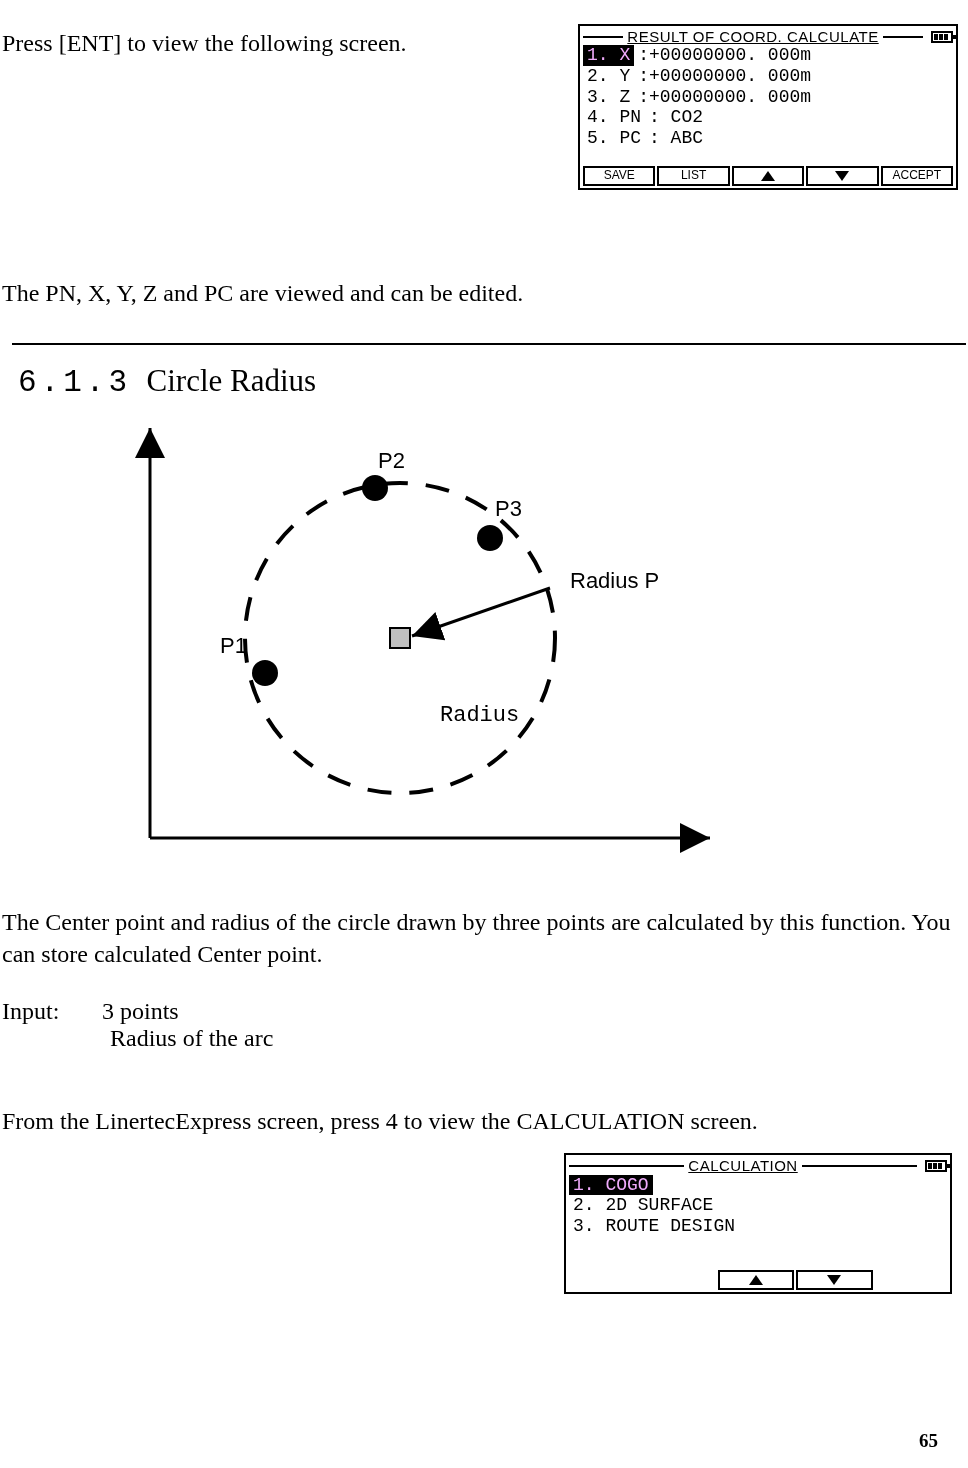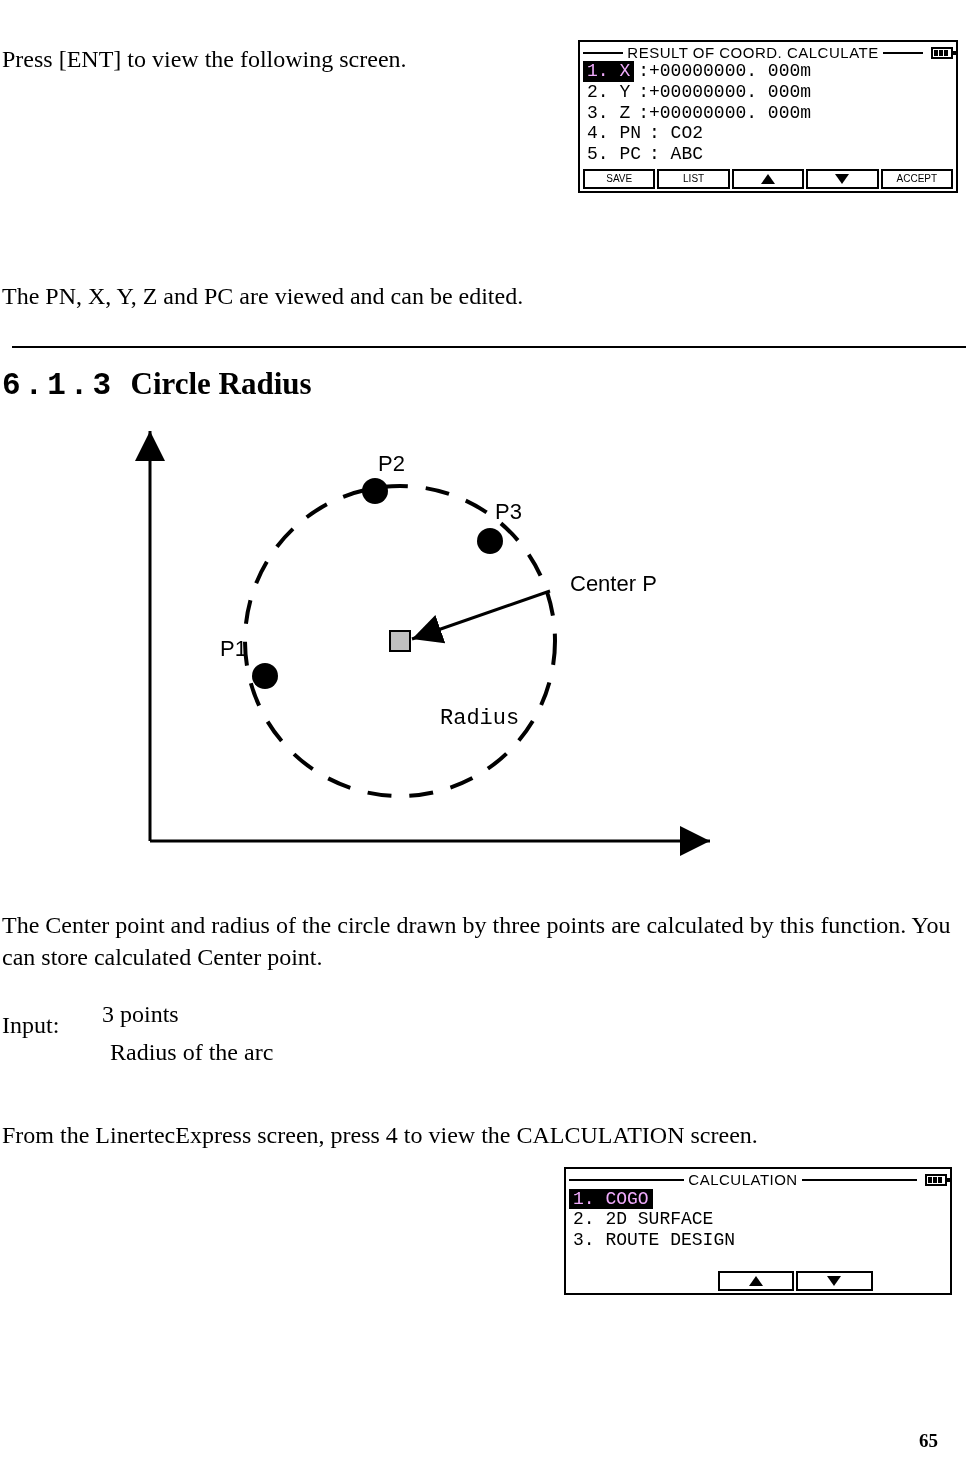--- a/index.html
+++ b/index.html
@@ -8,82 +8,83 @@
       font-size: 24px;
       width: 968px;
       height: 1468px;
       position: relative;
       background: #fff;
       color: #000;
     }
     .top-row {
       display: flex;
       align-items: flex-start;
-      padding: 40px 10px 0 2px;
+      padding: 24px 10px 0 2px;
       gap: 3px;
     }
     .top-text { flex: 1; padding-top: 6px; }
     .lcd {
       width: 380px;
       border: 2px solid #000;
       font-family: "Courier New", monospace;
       font-size: 18px;
       line-height: 1.15;
       padding: 2px 3px;
       background: #fff;
     }
     .lcd-title-row {
       display: flex;
       align-items: center;
       justify-content: center;
       gap: 4px;
       font-family: Arial, sans-serif;
       font-size: 15px;
       letter-spacing: 0.5px;
+      text-decoration: underline;
     }
     .lcd-title-row .dash { flex: 1; border-top: 2px solid #000; }
     .battery-icon {
       width: 22px; height: 12px; border: 2px solid #000; position: relative; margin-left: 4px;
       flex-shrink: 0;
     }
     .battery-icon::after {
       content: ""; position: absolute; right: -5px; top: 2px; width: 3px; height: 4px; background: #000;
     }
     .battery-icon .bar { position: absolute; top: 1px; bottom: 1px; width: 4px; background: #000; }
     .battery-icon .b1 { left: 1px; } .battery-icon .b2 { left: 6px; } .battery-icon .b3 { left: 11px; }
     .lcd-line { display: flex; }
     .lcd-sel { background: #000; color: #f0abfc; padding: 0 4px; }
     .lcd-norm { padding: 0 4px; }
     .lcd-softkeys {
-      display: flex; gap: 2px; margin-top: 4px;
-      font-family: Arial, sans-serif; font-size: 10px; justify-content: space-between;
+      display: flex; gap: 2px; margin-top: 17px;
+      font-family: Arial, sans-serif; font-size: 12px; justify-content: space-between;
     }
     .lcd-softkeys .sk {
       border: 2px solid #000; flex: 1; text-align: center; padding: 0 2px; height: 20px;
       display: flex; align-items: center; justify-content: center;
     }
     .lcd-softkeys .sk.blank { border: none; }
     .arrow-up, .arrow-down {
       width: 0; height: 0; border-left: 7px solid transparent; border-right: 7px solid transparent;
     }
     .arrow-up { border-bottom: 10px solid #000; }
     .arrow-down { border-top: 10px solid #000; }
     .para { padding: 0 6px 0 2px; margin-top: 90px; }
     .hr { border: none; border-top: 2px solid #000; margin: 36px 2px 18px 12px; }
     .heading {
-      font-size: 31px; font-weight: bold; padding-left: 2px;
+      font-size: 31px; font-weight: normal; padding-left: 18px;
     }
     .heading .num { font-family: "MS Gothic", "Courier New", monospace; letter-spacing: 4px; }
     .diagram-wrap { position: relative; width: 640px; height: 440px; margin: 18px 0 0 120px; }
     .diagram-wrap svg { position: absolute; left: 0; top: 0; }
     .dlabel { position: absolute; font-family: "MS Gothic", Arial, sans-serif; font-size: 22px; }
     .desc { padding: 0 6px 0 2px; margin-top: 48px; line-height: 1.35; }
     .io { padding: 0 6px 0 2px; margin-top: 28px; }
     .io-row { display: flex; }
-    .io-row .lbl { width: 100px; margin-top: 11px; }
+    .io-row .lbl { width: 100px; }
     .nav-text { padding: 0 6px 0 2px; margin-top: 56px; }
     .calc-lcd-wrap { display: flex; justify-content: flex-end; padding-right: 16px; margin-top: 18px; }
     .pagenum { position: absolute; right: 30px; bottom: 16px; font-weight: bold; font-size: 19px; }
   </style>
 </head>
 <body>
 
 <div class="top-row">
   <div class="top-text">Press [ENT] to view the following screen.</div>
   <div class="lcd">
@@ -164,21 +165,21 @@
 
     <circle cx="145" cy="255" r="13" fill="#000"></circle>
 
     <circle cx="255" cy="70" r="13" fill="#000"></circle>
 
     <circle cx="370" cy="120" r="13" fill="#000"></circle>
   </svg>
   <div class="dlabel" style="left:100px; top:215px;">P1</div>
   <div class="dlabel" style="left:238px; top:30px;margin-left:20px;">P2</div>
   <div class="dlabel" style="left:375px; top:78px;">P3</div>
-  <div class="dlabel" style="left:450px; top:150px;">Center P</div>
+  <div class="dlabel" style="left:450px; top:150px;">Radius P</div>
   <div class="dlabel" style="left:320px; top:285px;font-family:Liberation Mono, monospace;">Radius</div>
 </div>
 
 <div class="desc">The Center point and radius of the circle drawn by three points are calculated by this function. You can store calculated Center point.</div>
 
 <div class="io">
   <div class="io-row">
     <span class="lbl">Input:</span>
     <span>3 points</span>
   </div>

